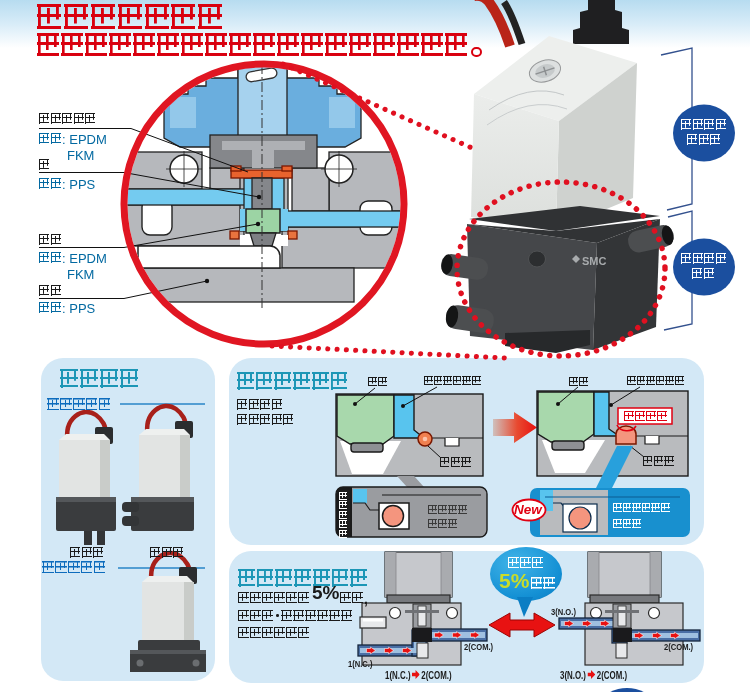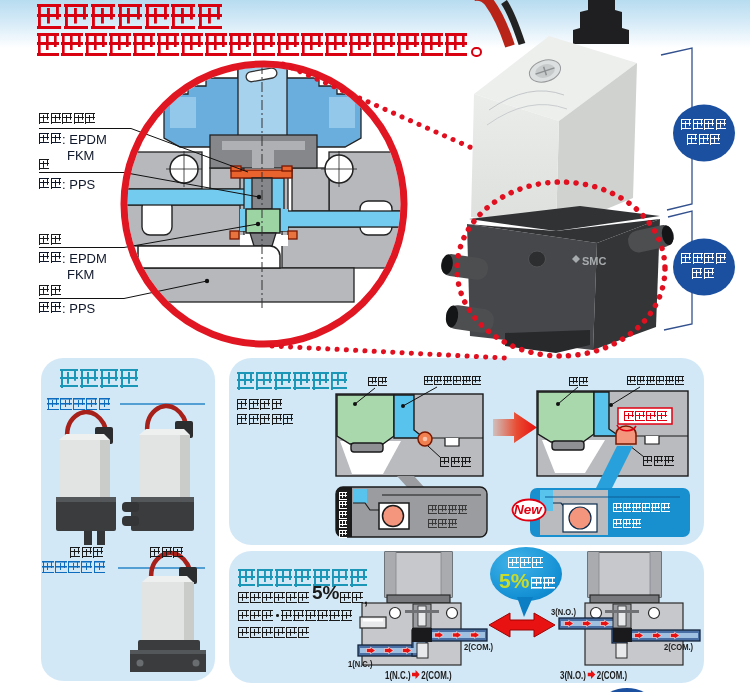--- a/index.html
+++ b/index.html
@@ -20,21 +20,21 @@
 linear-gradient(currentColor,currentColor) 46% 38%/12% 62% no-repeat}
 .ring{display:inline-block;width:.26em;height:.26em;border:.09em solid currentColor;border-radius:50%;vertical-align:baseline;margin:.55em 0 0 .08em}
 .h{vertical-align:top!important}
 .v .h{display:block;margin:1.5px 0}
 .dot{display:inline-block;width:.22em;height:.22em;background:currentColor;border-radius:50%;margin:.35em .18em 0;vertical-align:top}
 .ar{display:inline-block;width:11px;height:9px;background:#e81212;clip-path:polygon(0 30%,45% 30%,45% 0,100% 50%,45% 100%,45% 70%,0 70%);margin:0 2px}
 .teal{color:#1c96b6;font-weight:bold}
 .blue{color:#0d6cbd;font-weight:bold}
 .red{color:#d9000f;font-weight:bold}
 .blk{color:#1a1a1a;font-weight:bold}
-.gry{color:#0f172a}
+.gry{color:#0369a1}
 .wht{color:#fff;font-weight:bold}
 </style></head>
 <body>
 <div id="page">
 <div class="abs grad"></div>
 <div class="abs card" style="left:41px;top:358px;width:174px;height:323px"></div>
 <div class="abs card" style="left:229px;top:358px;width:475px;height:187px"></div>
 <div class="abs card" style="left:229px;top:551px;width:475px;height:132px"></div>
 <svg id="svgmain" class="abs" viewBox="0 0 750 692">
 <defs>

